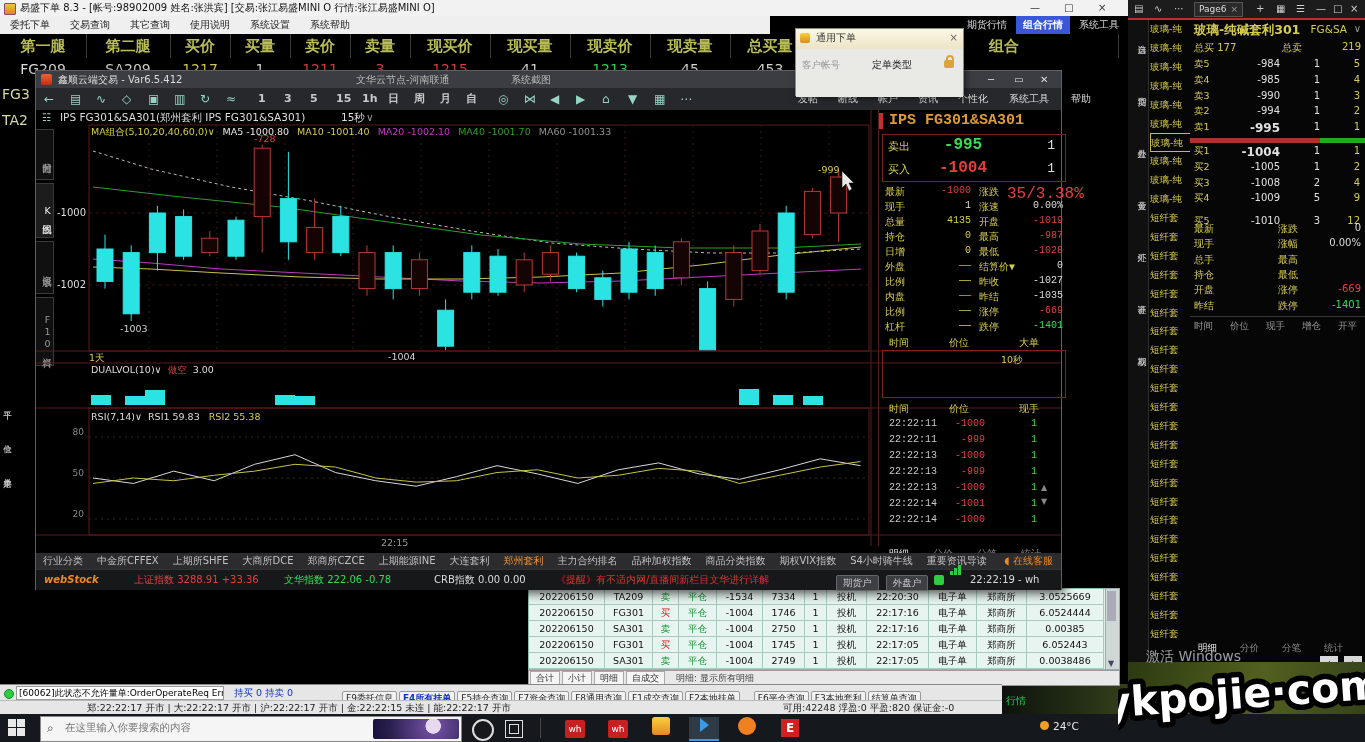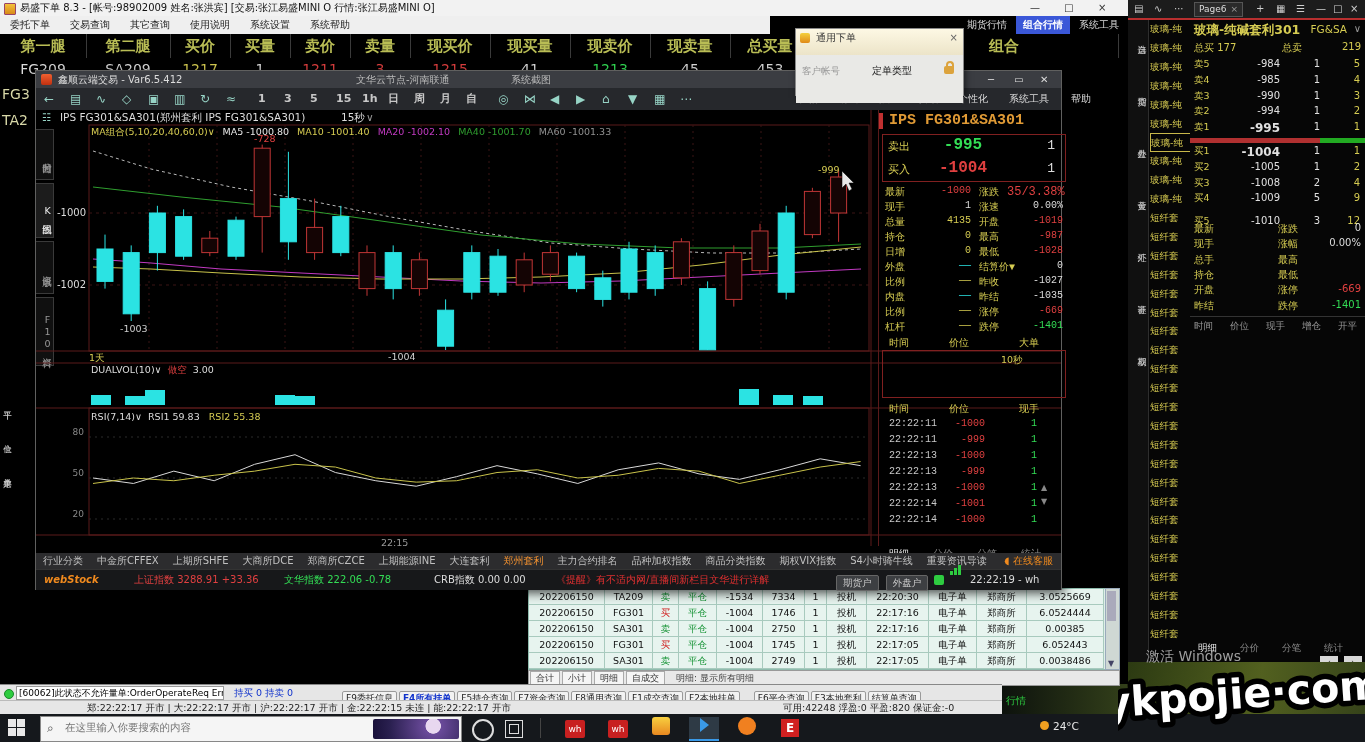--- a/index.html
+++ b/index.html
@@ -19,21 +19,21 @@
   #cw-instr{left:0;top:39px;width:1025px;height:15px;background:#000;color:#ddd;font-size:10.5px;line-height:15px;}
   .side-tab{left:0;width:17px;background:#101010;border:1px solid #3a3a3a;border-left:none;color:#999;font-size:9.5px;writing-mode:vertical-rl;text-orientation:upright;text-align:center;letter-spacing:1px;}
   .side-tab.active{color:#eee;background:#1c1c1c;}
   #cw-status{left:0;top:498px;width:1025px;height:20px;background:#17181a;border-top:1px solid #333;font-size:10px;line-height:20px;}
   #cw-tabsbar{left:0;top:482px;width:1025px;height:16px;background:#2c2c2e;font-size:10px;line-height:16px;color:#c0c0c0;}
   .cw-btab{display:inline-block;padding:0 7px;cursor:default;}
   .cw-btab.active{color:#f09030;border-bottom:2px solid #f09030;}
   .chip{display:inline-block;background:#3d3f42;border:1px solid #666;color:#ccc;border-radius:2px;padding:0 6px;height:14px;line-height:14px;margin-right:4px;font-size:9.5px;}
   
   #popup{left:795px;top:28px;width:167px;height:66px;z-index:3;border:1px solid #8a8a8a;box-shadow:2px 2px 6px rgba(0,0,0,.5);}
-  #popup-title{height:26px;background:linear-gradient(#fdf8e4,#ece4c8);font-size:10px;color:#333;line-height:18px;}
+  #popup-title{height:20px;background:linear-gradient(#fdf8e4,#ece4c8);font-size:10px;color:#333;line-height:18px;}
   #popup-body{height:48px;background:#e9e9e6;position:relative;font-size:9.5px;}
   .lock{position:absolute;width:10px;height:8px;background:#dca33c;border-radius:2px;}
   .lock:before{content:"";position:absolute;left:2px;top:-5px;width:4px;height:5px;border:2px solid #dca33c;border-bottom:none;border-radius:4px 4px 0 0;}
   
   #sidebar{left:1128px;top:0;width:237px;height:662px;background:#060606;z-index:2;font-size:10px;}
   #sb-toolbar{left:0;top:0;width:237px;height:18px;background:#1c1c1c;color:#cfcfcf;font-size:10px;line-height:18px;}
   #sb-redline{left:0;top:18px;width:237px;height:2px;background:#b82f2f;}
   #sb-cats{left:0;top:20px;width:20px;height:642px;background:#101010;border-right:1px solid #2e2e2e;}
   #sb-list{left:21px;top:20px;width:41px;height:642px;overflow:hidden;}
   .sb-item{position:absolute;left:1px;width:39px;height:17px;line-height:17px;color:#d8cc52;font-size:9.5px;overflow:hidden;}
@@ -378,21 +378,21 @@
           <span style="position: absolute; left: 5px; top: 4px; font-size: 11px; color: rgb(214, 204, 82);">卖出</span>
           <span style="position: absolute; left: 40px; top: 1px; width: 80px; text-align: center; font-size: 16px; font-weight: bold; color: rgb(51, 221, 85);">-995</span>
           <span style="position: absolute; right: 10px; top: 3px; font-size: 13px; color: rgb(220, 220, 220);">1</span>
           <span style="position: absolute; left: 5px; top: 27px; font-size: 11px; color: rgb(214, 204, 82);">买入</span>
           <span style="position: absolute; left: 40px; top: 24px; width: 80px; text-align: center; font-size: 16px; font-weight: bold; color: rgb(224, 64, 64);">-1004</span>
           <span style="position: absolute; right: 10px; top: 26px; font-size: 13px; color: rgb(220, 220, 220);">1</span>
         </div>
         <span style="position: absolute; left: 6px; top: 75px; font-size: 10px; color: rgb(214, 204, 82);">最新</span>
         <span style="position: absolute; left: 36px; top: 75px; width: 56px; text-align: right; font-size: 10px; color: rgb(224, 64, 64);">-1000</span>
         <span style="position: absolute; left: 100px; top: 75px; font-size: 10px; color: rgb(214, 204, 82);">涨跌</span>
-        <span style="position: absolute; left: 128px; top: 75px; width: 56px; text-align: right; font-size: 12px; color: rgb(224, 64, 64);">35/3.38%</span>
+        <span style="position: absolute; left: 128px; top: 75px; width: 56px; text-align: right; font-size: 16px; color: rgb(224, 64, 64);">35/3.38%</span>
         <span style="position: absolute; left: 6px; top: 90px; font-size: 10px; color: rgb(214, 204, 82);">现手</span>
         <span style="position: absolute; left: 36px; top: 90px; width: 56px; text-align: right; font-size: 10px; color: rgb(220, 220, 220);">1</span>
         <span style="position: absolute; left: 100px; top: 90px; font-size: 10px; color: rgb(214, 204, 82);">涨速</span>
         <span style="position: absolute; left: 128px; top: 90px; width: 56px; text-align: right; font-size: 10px; color: rgb(220, 220, 220);">0.00%</span>
         <span style="position: absolute; left: 6px; top: 105px; font-size: 10px; color: rgb(214, 204, 82);">总量</span>
         <span style="position: absolute; left: 36px; top: 105px; width: 56px; text-align: right; font-size: 10px; color: rgb(214, 204, 82);">4135</span>
         <span style="position: absolute; left: 100px; top: 105px; font-size: 10px; color: rgb(214, 204, 82);">开盘</span>
         <span style="position: absolute; left: 128px; top: 105px; width: 56px; text-align: right; font-size: 10px; color: rgb(224, 64, 64);">-1019</span>
         <span style="position: absolute; left: 6px; top: 120px; font-size: 10px; color: rgb(214, 204, 82);">持仓</span>
         <span style="position: absolute; left: 36px; top: 120px; width: 56px; text-align: right; font-size: 10px; color: rgb(214, 204, 82);">0</span>

